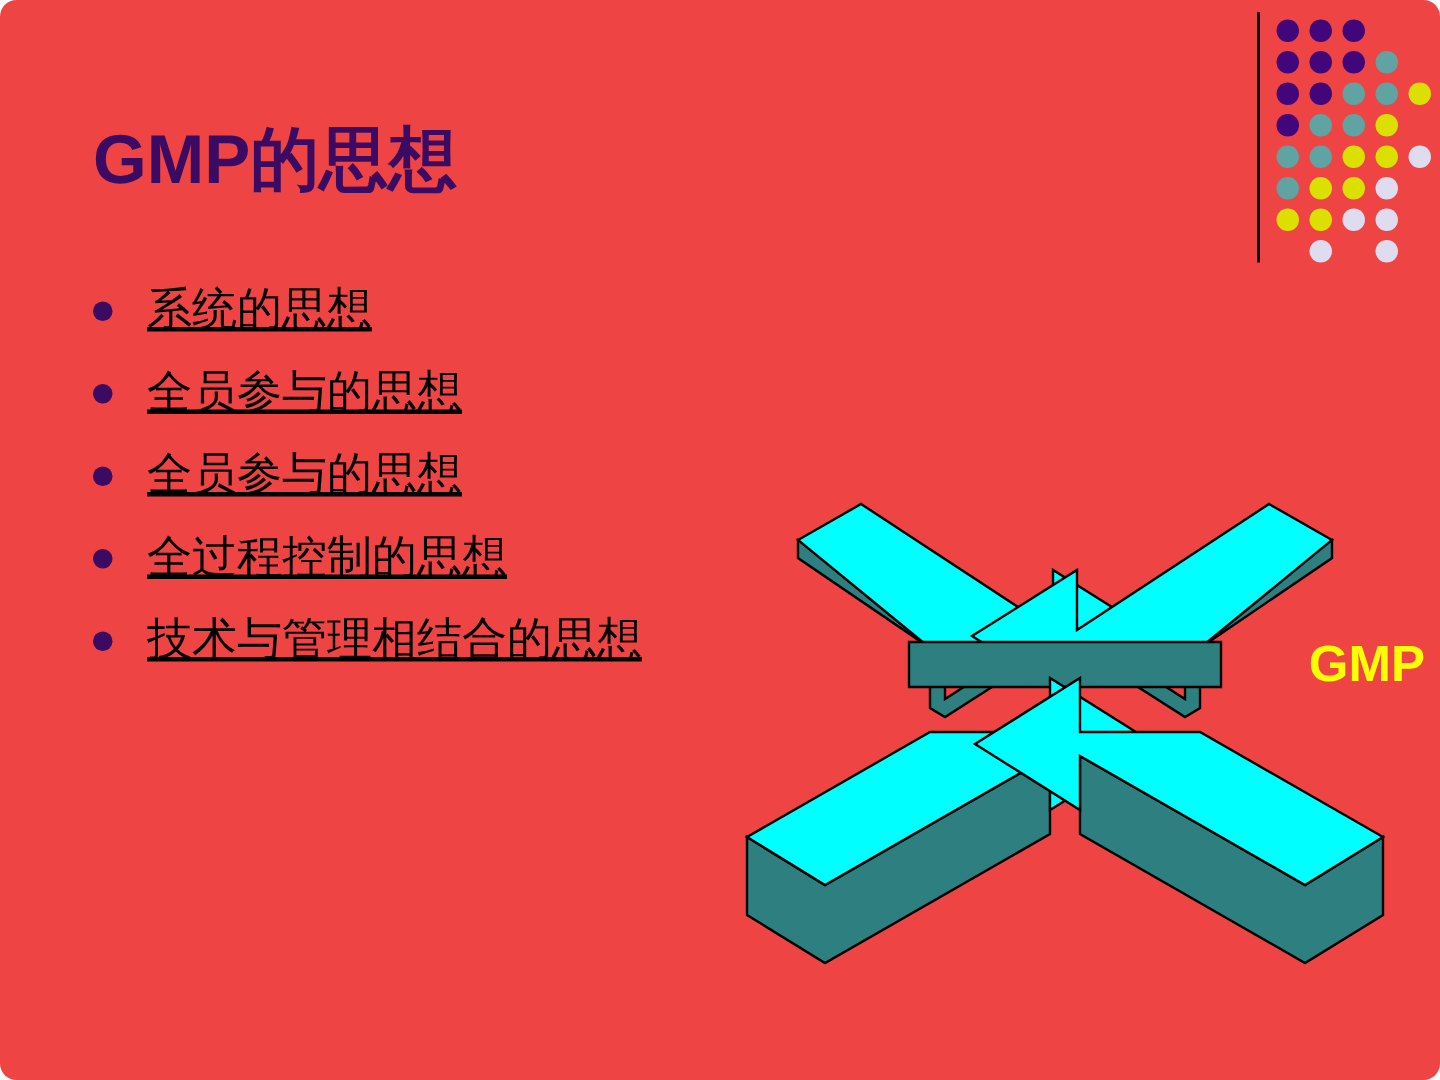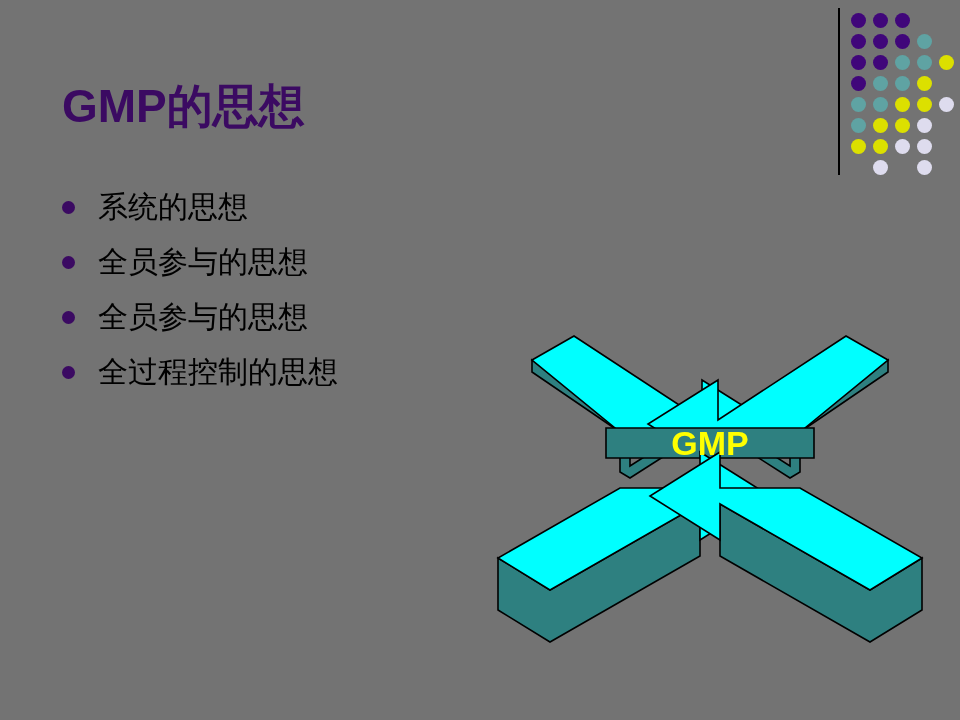--- a/index.html
+++ b/index.html
@@ -33,20 +33,21 @@
 
   
   #bullet-list {
     position: absolute;
     left: 56px;
     top: 184px;
     width: 560px;
     margin: 0;
     padding: 0;
     list-style: none;
+    text-decoration: underline;
   }
   #bullet-list li {
     position: relative;
     padding-left: 42px;
     margin: 0 0 10px 0;
     font-size: 30px;
     line-height: 45px;
     color: #000000;
     white-space: nowrap;
   }
@@ -101,50 +102,54 @@
   #arrow-graphic svg {
     display: block;
     width: 480px;
     height: 340px;
   }
   #gmp-label {
     position: absolute;
     left: 0px;
     top: 0px;
     width: 480px;
-    text-align: center;
+    text-align: right;
     font-size: 34px;
     font-weight: bold;
     color: #FFFF00;
     pointer-events: none;
   }
 </style>
 </head>
 <body>
 
-<div id="slide" style="background: #737373;">
+<div id="slide" style="background: #ef4444; border-radius: 11px;">
 
   <div id="slide-title" style="color: rgb(59, 10, 98);">GMP的思想</div>
 
   <ul id="bullet-list">
     <li>
       <span class="bullet-dot" style="background: rgb(59, 10, 98);"></span>
       <span>系统的思想</span>
     </li>
     <li>
       <span class="bullet-dot" style="background: rgb(59, 10, 98);"></span>
       <span>全员参与的思想</span>
     </li>
     <li>
       <span class="bullet-dot" style="background: rgb(59, 10, 98);"></span>
       <span>全员参与的思想</span>
     </li>
     <li>
       <span class="bullet-dot" style="background: rgb(59, 10, 98);"></span>
       <span>全过程控制的思想</span>
+    </li>
+    <li>
+      <span class="bullet-dot" style="background: rgb(59, 10, 98);"></span>
+      <span>技术与管理相结合的思想</span>
     </li>
   </ul>
 
   <div id="deco">
     <div id="deco-rule" style="background: rgb(0, 0, 0);"></div>
     <div id="deco-dots">
         <div class="deco-dot" style="left: 21px; top: 13px; background: rgb(64, 6, 122);"></div>
         <div class="deco-dot" style="left: 43px; top: 13px; background: rgb(64, 6, 122);"></div>
         <div class="deco-dot" style="left: 65px; top: 13px; background: rgb(64, 6, 122);"></div>
         <div class="deco-dot" style="left: 21px; top: 34px; background: rgb(64, 6, 122);"></div>

